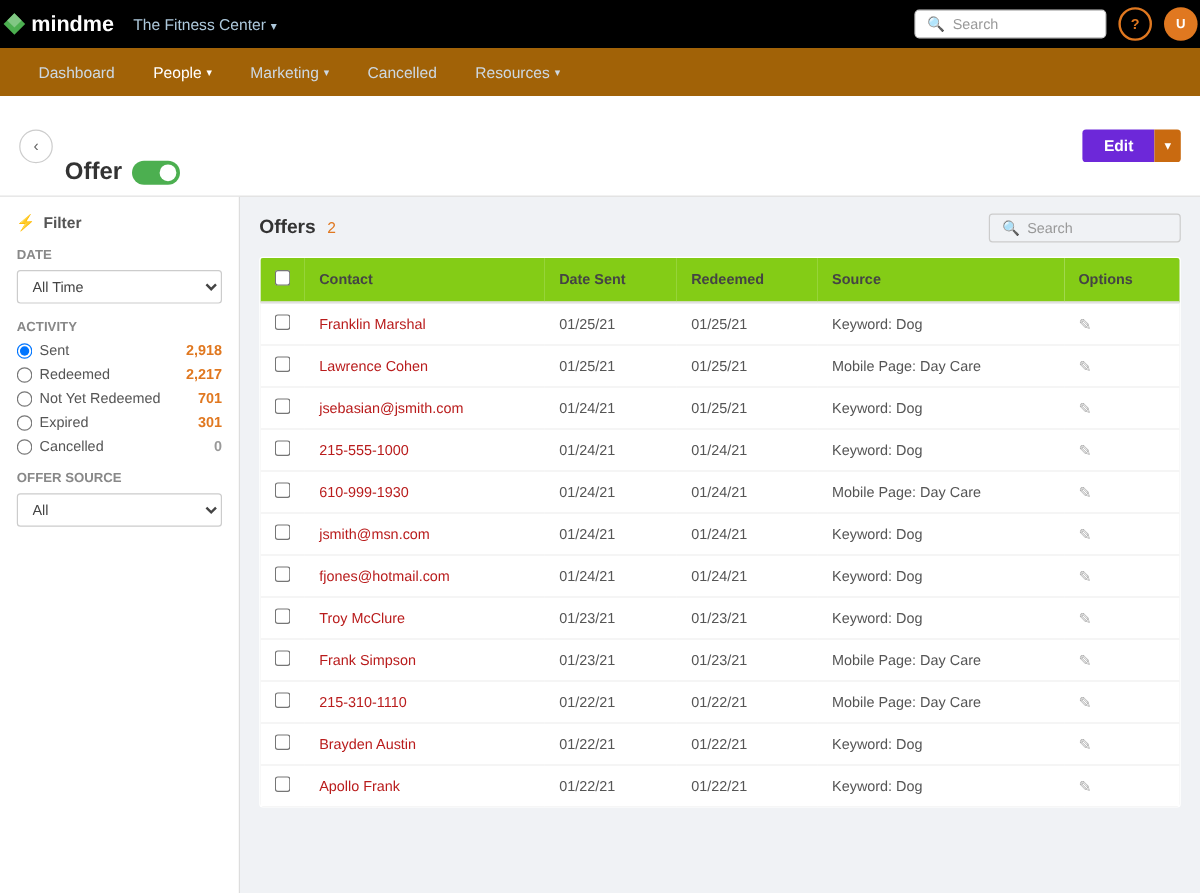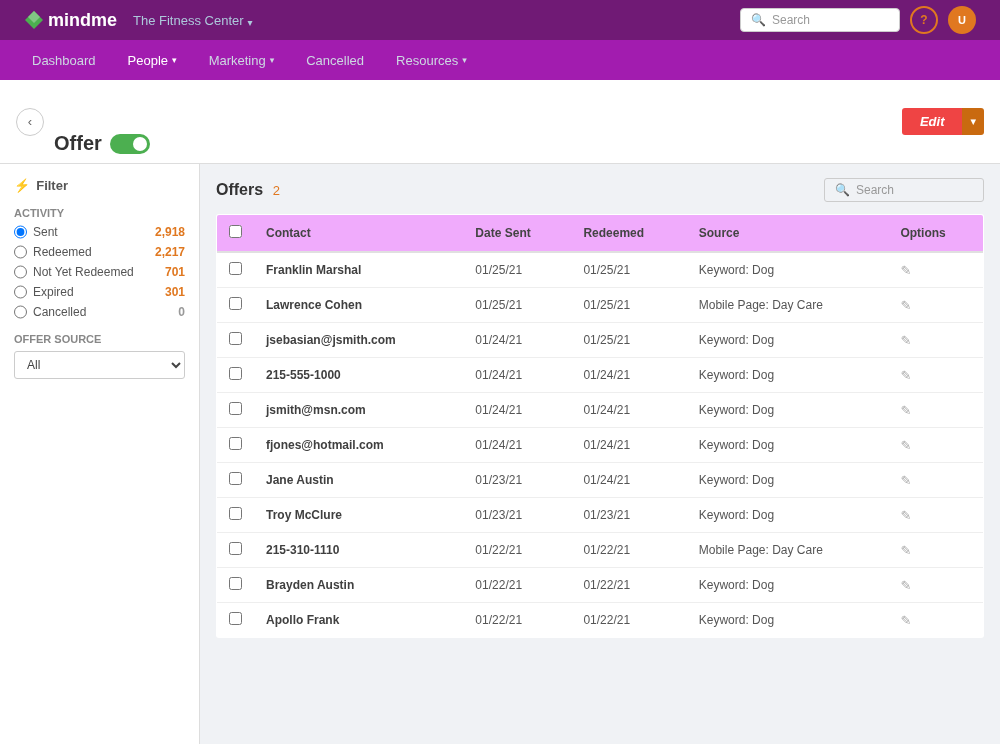--- a/index.html
+++ b/index.html
@@ -1,24 +1,24 @@
 <!DOCTYPE html>
 <html><head>
   <meta charset="utf-8">
   <style>
     * { box-sizing: border-box; margin: 0; padding: 0; }
     body { font-family: -apple-system, BlinkMacSystemFont, 'Segoe UI', sans-serif; font-size: 13px; background: #f0f2f5; }
 
     
     .top-bar {
-      background: #701a75;
+      background: #000000;
       height: 40px;
       display: flex;
       align-items: center;
-      padding: 0 24px;
+      padding: 0 2px;
       justify-content: space-between;
     }
     .top-bar-left { display: flex; align-items: center; gap: 16px; }
     .logo { display: flex; align-items: center; gap: 4px; }
     .logo-text { color: white; font-size: 18px; font-weight: 700; }
     .logo-diamond { width: 20px; height: 20px; }
     .org-name { color: #adc8db; font-size: 13px; display: flex; align-items: flex-end; gap: 4px; cursor: pointer; }
     .org-name .chevron { font-size: 10px; }
     .top-bar-right { display: flex; align-items: center; gap: 10px; }
     .search-box {
@@ -44,21 +44,21 @@
       width: 28px; height: 28px;
       border-radius: 50%;
       border: 2px solid #e07820;
       display: flex; align-items: center; justify-content: center;
       color: #e07820; font-size: 12px; font-weight: bold;
       cursor: pointer;
     }
 
     
     .nav-bar {
-      background: #a21caf;
+      background: #a16207;
       height: 40px;
       display: flex;
       align-items: center;
       padding: 0 16px;
       gap: 0;
     }
     .nav-item {
       color: #cdd8e2;
       padding: 0 16px;
       height: 40px;
@@ -108,26 +108,25 @@
       font-weight: 600;
       letter-spacing: 0.5px;
       cursor: pointer;
       border: none; outline: none;
       text-transform: uppercase;
     }
     .tab-btn.inactive { background: white; color: #0097d6; }
     .tab-btn.active { background: #0097d6; color: white; }
     .sub-header-right { display: flex; gap: 0; }
     .edit-btn {
-      background: #ef4444; color: white;
+      background: #6d28d9; color: white;
       border: none; padding: 6px 18px;
       font-size: 13px; font-weight: 600;
       border-radius: 3px 0 0 3px;
       cursor: pointer;
-      font-style: italic;
     }
     .edit-caret {
       background: #c96a10; color: white;
       border: none; padding: 6px 8px;
       font-size: 11px;
       border-radius: 0 3px 3px 0;
       cursor: pointer;
     }
 
     
@@ -143,21 +142,21 @@
     }
     .filter-header { font-size: 13px; font-weight: 600; color: #555; display: flex; align-items: center; gap: 6px; margin-bottom: 14px; }
     .filter-section { margin-bottom: 14px; }
     .filter-label { font-size: 11px; font-weight: 600; color: #888; text-transform: uppercase; margin-bottom: 6px; }
     .filter-select {
       width: 100%; padding: 5px 8px; border: 1px solid #ccc; border-radius: 3px;
       font-size: 12px; color: #444; background: white; cursor: pointer;
     }
     .radio-group { display: flex; flex-direction: column; gap: 6px; }
     .radio-row { display: flex; align-items: center; justify-content: space-between; }
-    .radio-left { display: flex; gap: 6px; }
+    .radio-left { display: flex; align-items: center; gap: 6px; }
     .radio-input { cursor: pointer; }
     .radio-label { font-size: 12px; color: #555; }
     .radio-count { font-size: 12px; font-weight: 600; color: #e07820; text-align: center; }
     .radio-count.zero { color: #999; }
 
     
     .content-area { flex: 1; padding: 14px 16px; overflow-y: auto; }
     .content-header {
       display: flex; align-items: center; justify-content: space-between; margin-bottom: 12px;
     }
@@ -165,37 +164,37 @@
     .offers-count { color: #e07820; margin-left: 6px; }
     .content-search {
       border: 1px solid #ccc; border-radius: 3px; padding: 4px 10px;
       font-size: 12px; color: #999; width: 160px;
       display: flex; align-items: center; gap: 6px;
     }
 
     
     .offers-table { width: 100%; border-collapse: collapse; background: white; border: 1px solid #e0e0e0; border-radius: 3px; overflow: hidden; }
     .offers-table th {
-      background: #f0abfc;
+      background: #84cc16;
       border-bottom: 2px solid #e0e0e0;
       padding: 10px 12px;
       text-align: left;
       font-size: 12px;
       font-weight: 700;
       color: #444;
     }
     .offers-table td {
       padding: 9px 12px;
       border-bottom: 1px solid #eee;
       font-size: 12px;
       color: #555;
       vertical-align: middle;
     }
     .offers-table tr:last-child td { border-bottom: none; }
-    .contact-link { color: #404040; text-decoration: none; cursor: pointer; font-weight: bold; }
+    .contact-link { color: #b91c1c; text-decoration: none; cursor: pointer; }
     .edit-icon { color: #aaa; cursor: pointer; font-size: 13px; }
     .th-checkbox { width: 30px; }
     .check-cell { width: 30px; }
     .check-cell input { cursor: pointer; }
 
     
     ::-webkit-scrollbar { width: 6px; }
     ::-webkit-scrollbar-track { background: #f1f1f1; }
     ::-webkit-scrollbar-thumb { background: #ccc; border-radius: 3px; }
   </style>
@@ -262,20 +261,29 @@
 </div>
 
 <div class="main-content">
 
   <div class="sidebar">
     <div class="filter-header">
       <span>⚡</span>
       <span>Filter</span>
     </div>
 
+    <div class="filter-section">
+      <div class="filter-label">Date</div>
+      <select class="filter-select">
+        <option>All Time</option>
+        <option>Today</option>
+        <option>This Week</option>
+        <option>This Month</option>
+      </select>
+    </div>
 
     <div class="filter-section">
       <div class="filter-label">Activity</div>
       <div class="radio-group">
         <div class="radio-row">
           <div class="radio-left">
             <input type="radio" name="activity" class="radio-input" checked="" style="">
             <span class="radio-label">Sent</span>
           </div>
           <span class="radio-count">2,918</span>
@@ -399,67 +407,81 @@
     <td>Keyword: Dog</td>
     <td>
       <span class="edit-icon">✎</span>
     </td>
   </tr>
           <tr>
     <td class="check-cell">
       <input type="checkbox" style="">
     </td>
     <td>
+      <a class="contact-link">610-999-1930</a>
+    </td>
+    <td>01/24/21</td>
+    <td>01/24/21</td>
+    <td>Mobile Page: Day Care</td>
+    <td>
+      <span class="edit-icon">✎</span>
+    </td>
+  </tr>
+          <tr>
+    <td class="check-cell">
+      <input type="checkbox" style="">
+    </td>
+    <td>
       <a class="contact-link">jsmith@msn.com</a>
     </td>
     <td>01/24/21</td>
     <td>01/24/21</td>
     <td>Keyword: Dog</td>
     <td>
       <span class="edit-icon">✎</span>
     </td>
   </tr>
           <tr>
     <td class="check-cell">
       <input type="checkbox" style="">
     </td>
     <td>
       <a class="contact-link">fjones@hotmail.com</a>
     </td>
     <td>01/24/21</td>
-    <td>01/24/21</td>
-    <td>Keyword: Dog</td>
-    <td>
-      <span class="edit-icon">✎</span>
-    </td>
-  </tr>
-          <tr>
-    <td class="check-cell">
-      <input type="checkbox" style="">
-    </td>
-    <td>
-      <a class="contact-link">Jane Austin</a>
-    </td>
-    <td>01/23/21</td>
     <td>01/24/21</td>
     <td>Keyword: Dog</td>
     <td>
       <span class="edit-icon">✎</span>
     </td>
   </tr>
           <tr>
     <td class="check-cell">
       <input type="checkbox" style="">
     </td>
     <td>
       <a class="contact-link">Troy McClure</a>
     </td>
     <td>01/23/21</td>
     <td>01/23/21</td>
     <td>Keyword: Dog</td>
+    <td>
+      <span class="edit-icon">✎</span>
+    </td>
+  </tr>
+          <tr>
+    <td class="check-cell">
+      <input type="checkbox" style="">
+    </td>
+    <td>
+      <a class="contact-link">Frank Simpson</a>
+    </td>
+    <td>01/23/21</td>
+    <td>01/23/21</td>
+    <td>Mobile Page: Day Care</td>
     <td>
       <span class="edit-icon">✎</span>
     </td>
   </tr>
           <tr>
     <td class="check-cell">
       <input type="checkbox" style="">
     </td>
     <td>
       <a class="contact-link">215-310-1110</a>

